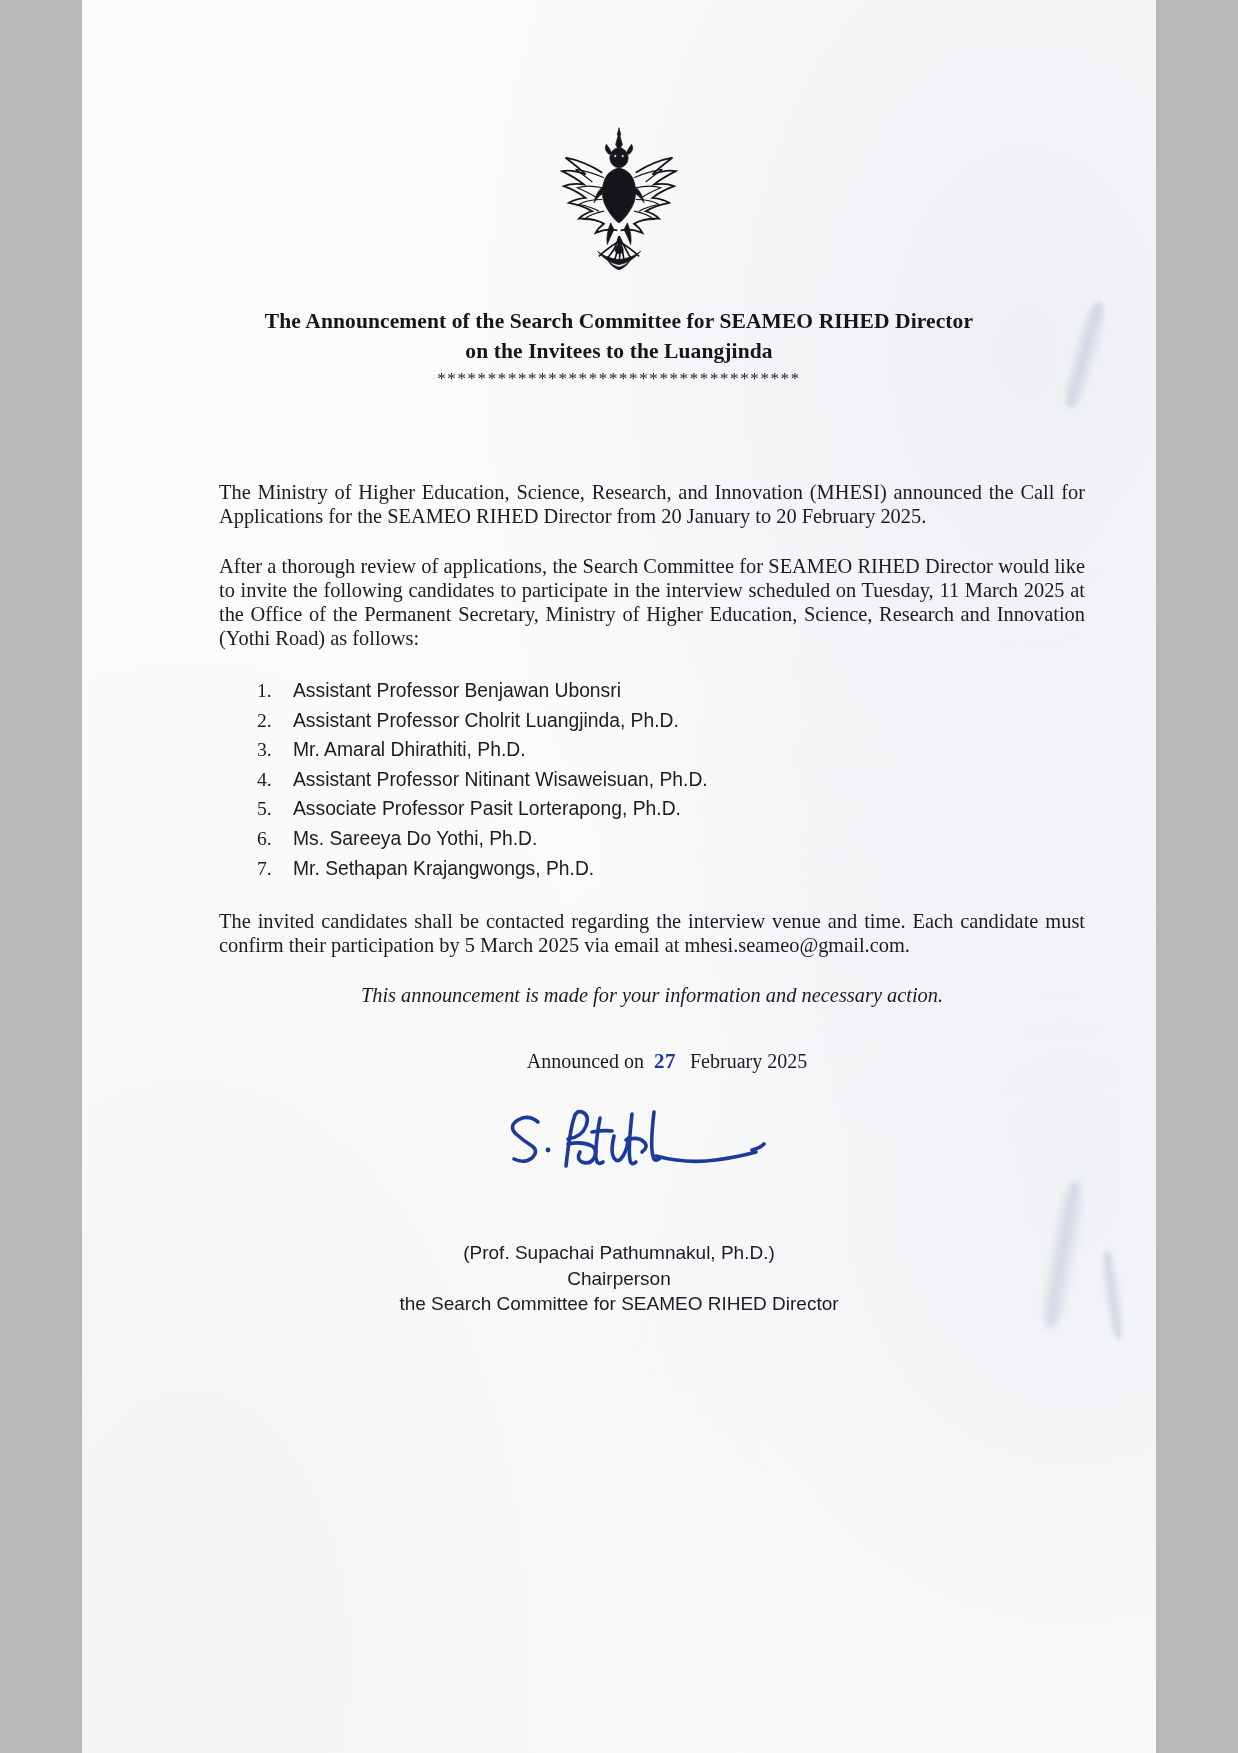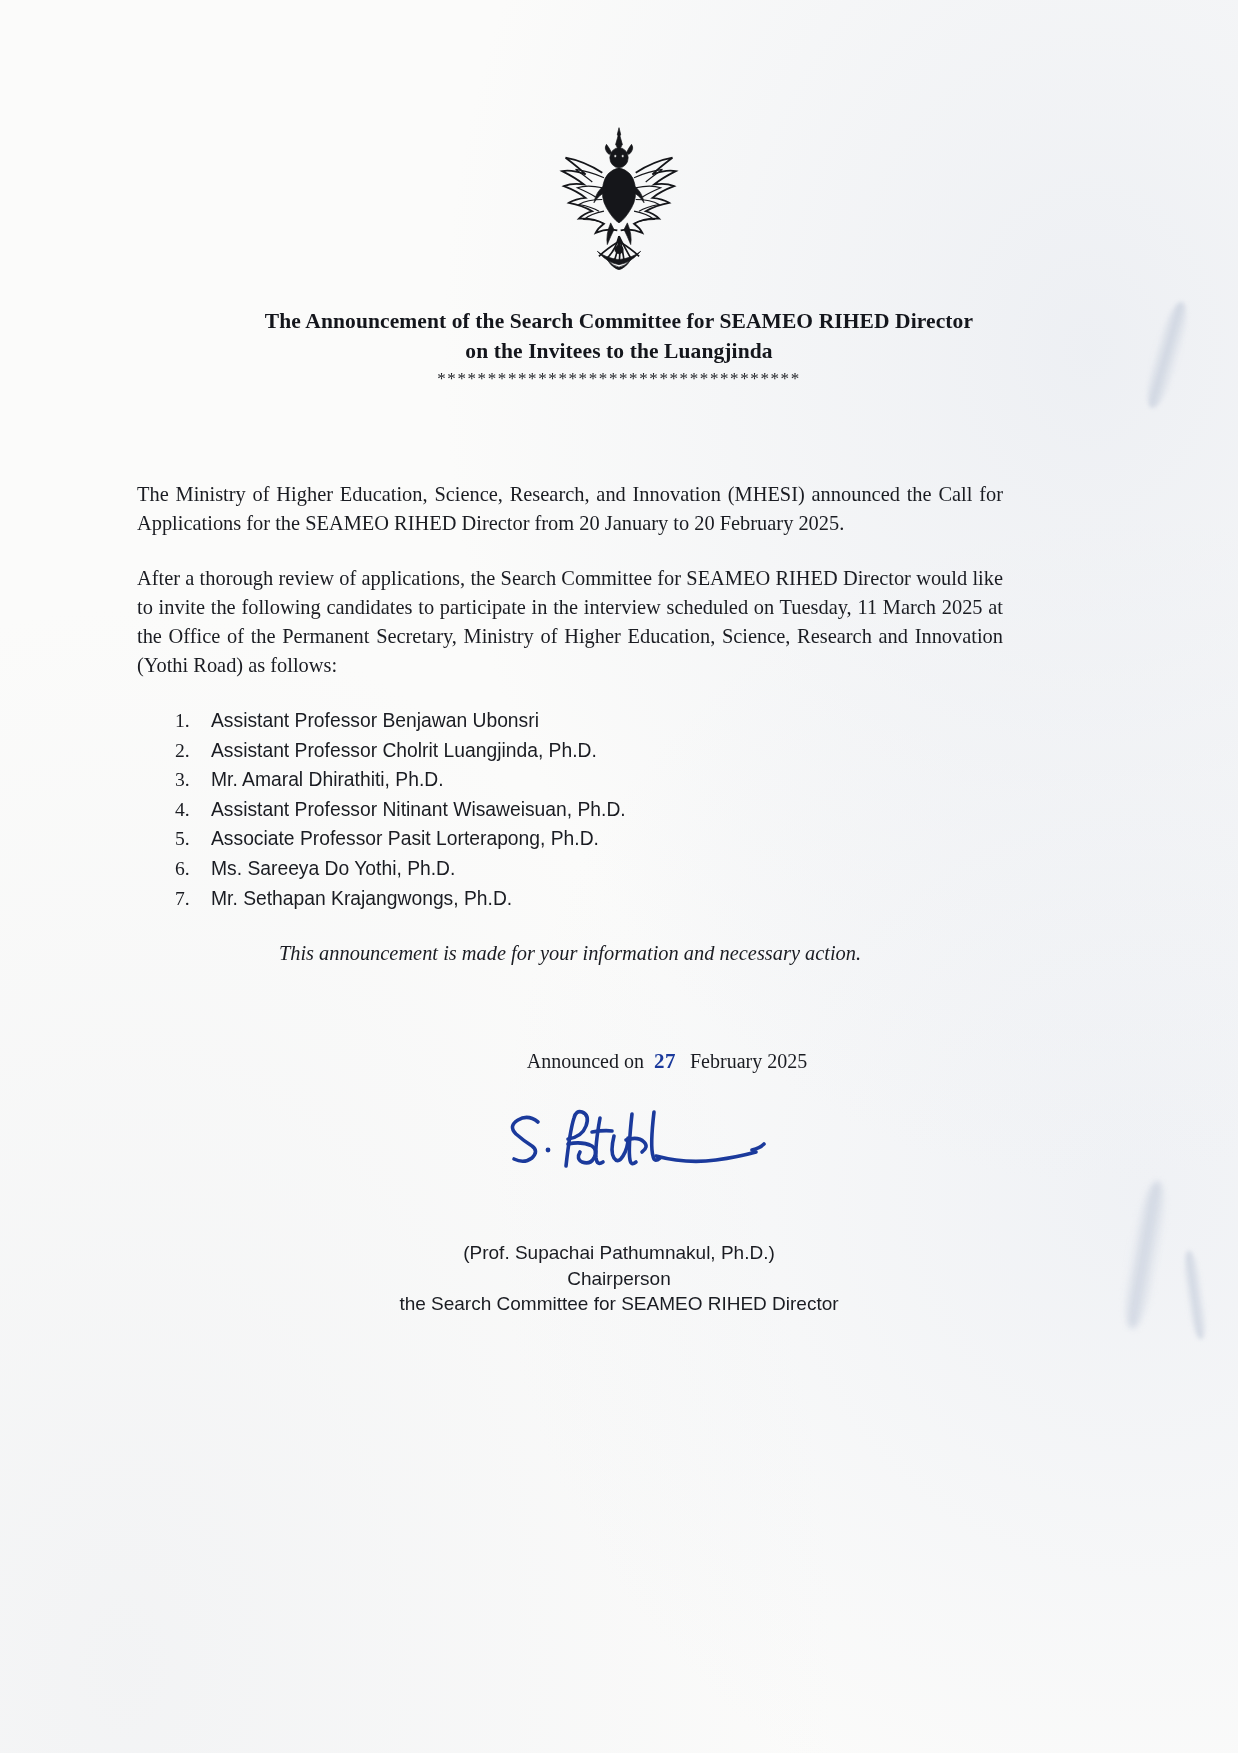--- a/index.html
+++ b/index.html
@@ -5,21 +5,21 @@
   html, body {
     margin: 0;
     padding: 0;
     background: #b8b8b8;
   }
   body {
     font-family: "Liberation Serif", serif;
   }
   .page {
     position: relative;
-    width: 1238px;
+    width: 1074px;
     height: 1753px;
     margin: 0 auto;
     background: #fbfbfa;
     overflow: hidden;
     box-sizing: border-box;
     
     background-image:
       radial-gradient(ellipse at 88% 20%, rgba(226,230,238,0.55) 0%, rgba(251,251,250,0) 42%),
       radial-gradient(ellipse at 92% 68%, rgba(228,232,240,0.5) 0%, rgba(251,251,250,0) 40%),
       radial-gradient(ellipse at 10% 95%, rgba(232,234,238,0.45) 0%, rgba(251,251,250,0) 45%);
@@ -77,21 +77,21 @@
   .body-area {
     position: absolute;
     top: 480px;
     left: 137px;
     width: 866px;
   }
   p.para {
     margin: 0 0 26px 0;
     font-family: "Liberation Serif", serif;
     font-size: 20.4px;
-    line-height: 29px;
+    line-height: 24px;
     color: #1a1c22;
     text-align: justify;
     text-justify: inter-word;
   }
   p.para.nojust { text-align: center; font-style: italic; }
 
   ol.candidates {
     margin: 0 0 26px 0;
     padding: 0 0 0 38px;
     list-style: none;
@@ -241,20 +241,21 @@
     <ol class="candidates">
       <li>Assistant Professor Benjawan Ubonsri</li>
       <li>Assistant Professor Cholrit Luangjinda, Ph.D.</li>
       <li>Mr. Amaral Dhirathiti, Ph.D.</li>
       <li>Assistant Professor Nitinant Wisaweisuan, Ph.D.</li>
       <li>Associate Professor Pasit Lorterapong, Ph.D.</li>
       <li>Ms. Sareeya Do Yothi, Ph.D.</li>
       <li>Mr. Sethapan Krajangwongs, Ph.D.</li>
     </ol>
 
+    <p class="para">The invited candidates shall be contacted regarding the interview venue and time. Each candidate must confirm their participation by 5 March 2025 via email at mhesi.seameo@gmail.com.</p>
     <p class="para nojust">This announcement is made for your information and necessary action.</p>
   </div>
 
   <div class="announced-row">
     <span class="label">Announced on</span><span class="daynum">27</span><span class="monthyear">February 2025</span>
   </div>
 
   <div class="signature-wrap">
     <svg class="signature-svg" width="300" height="68" viewBox="0 0 300 68" aria-hidden="true">
       <g fill="none" stroke="#1b3a9c" stroke-width="3.6" stroke-linecap="round" stroke-linejoin="round">

